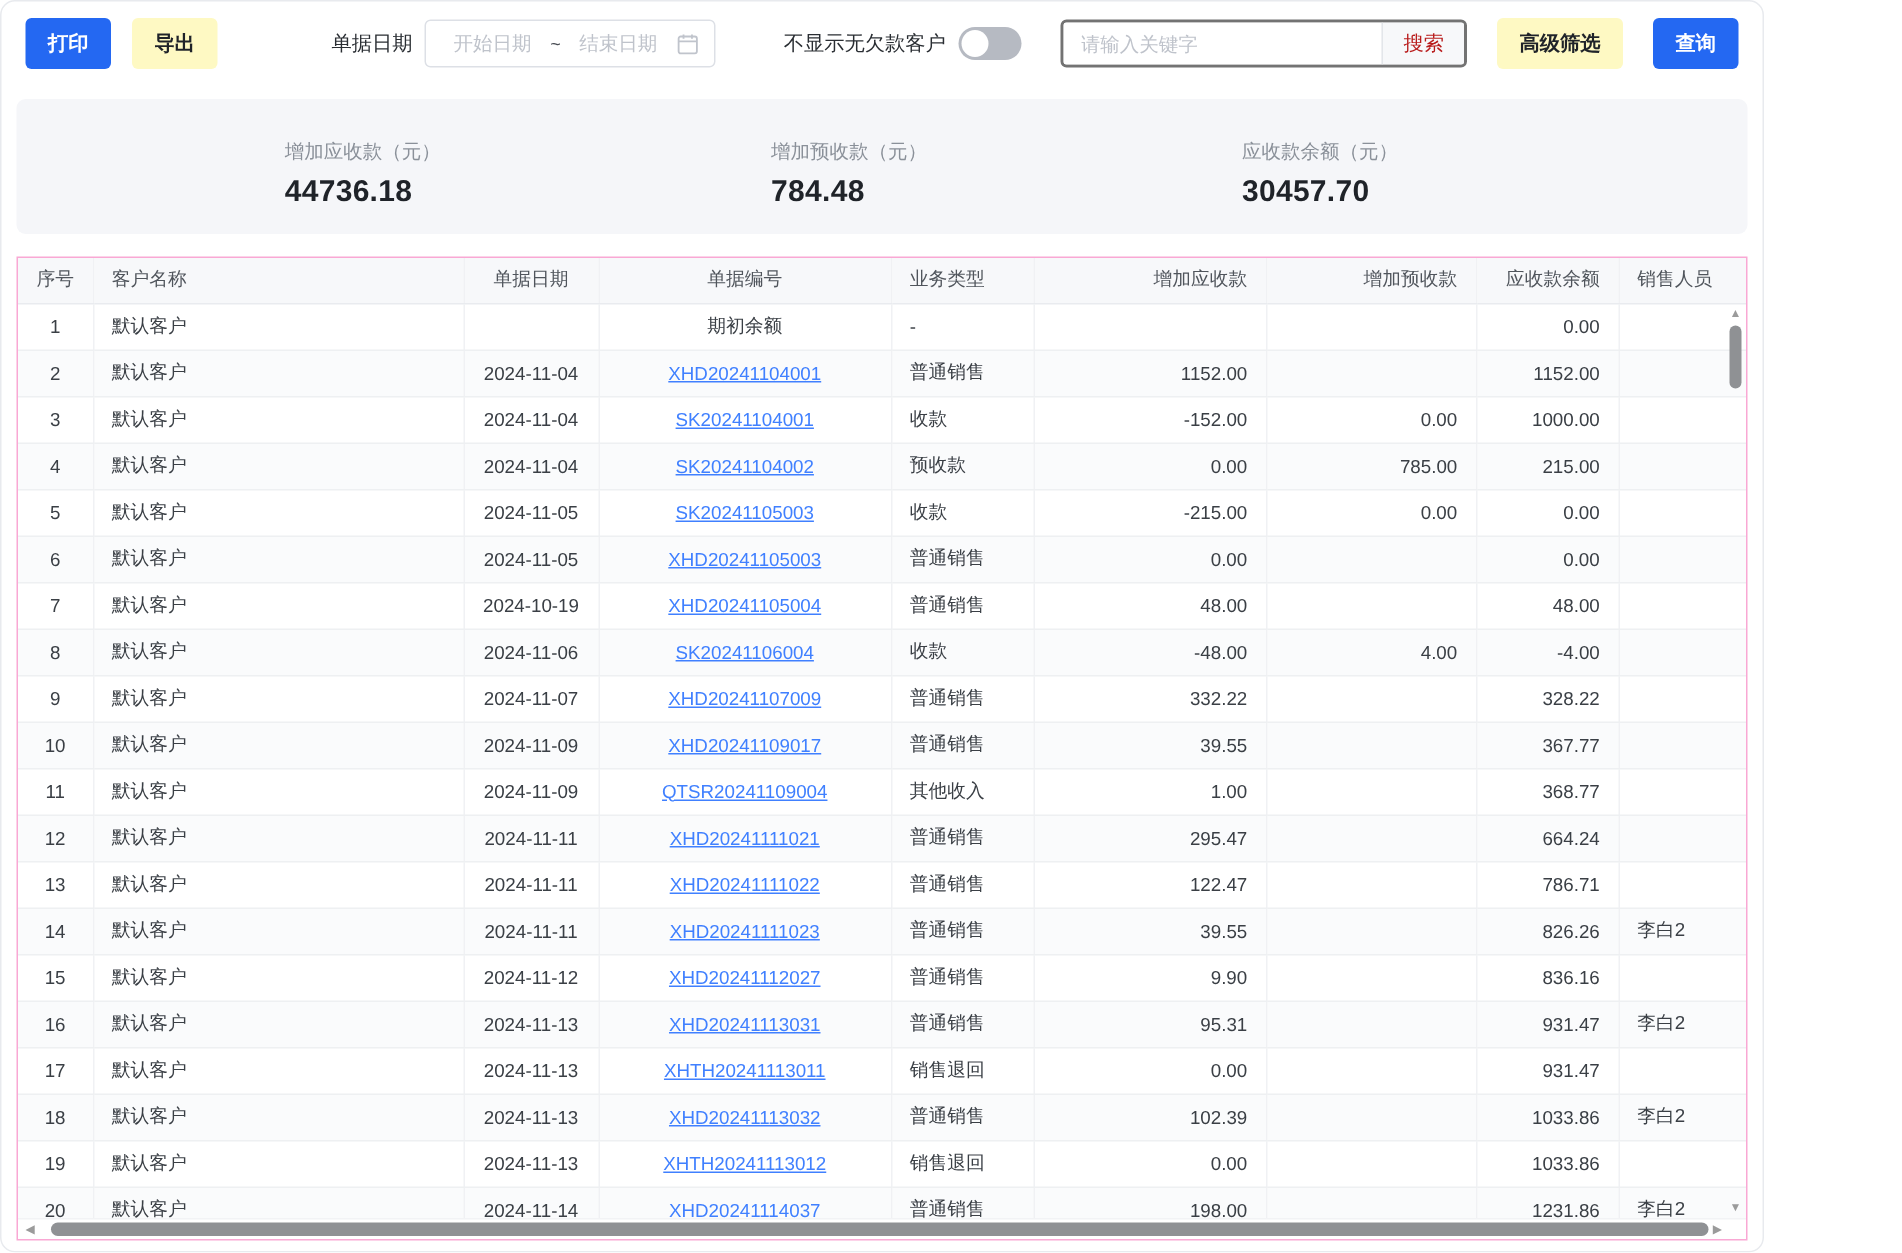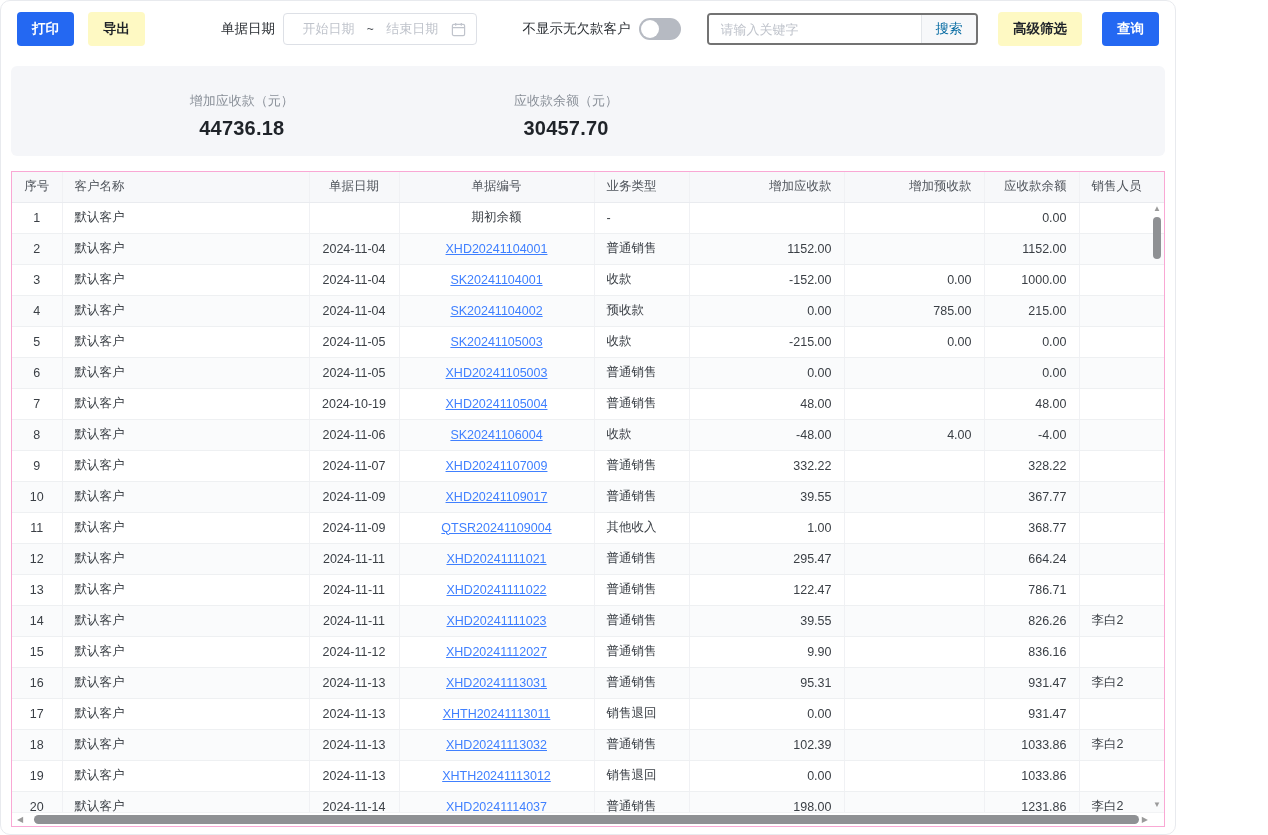--- a/index.html
+++ b/index.html
@@ -25,27 +25,27 @@
   .toggle { margin-left:8px; width:42px; height:22px; border-radius:11px; background:#b6bac2;
     position:relative; cursor:pointer; flex:0 0 auto; }
   .toggle .knob { position:absolute; left:2px; top:2px; width:18px; height:18px;
     border-radius:50%; background:#fff; }
   .search-group { margin-left:26px; display:flex; height:32px; border:2px solid #737373;
     border-radius:4px; overflow:hidden; background:#fff; }
   .search-input { width:252px; border:none; outline:none; padding:0 12px; font-size:13px;
     color:#333; font-family:inherit; }
   .search-input::placeholder { color:#bfc3cb; }
   .search-btn { width:66px; border:none; border-left:1px solid #e3e6ea; background:#f7f8fa;
-    color:#0369a1; font-size:13.5px; cursor:pointer; font-family:inherit; }
+    color:#b91c1c; font-size:13.5px; cursor:pointer; font-family:inherit; }
   .ml-20 { margin-left:20px; }
 
   
   .summary { margin:9px 10px 0; height:90px; background:#f5f6f9; border-radius:6px;
     position:relative; }
-  .stat { position:absolute; top:26px; transform:translateX(-50%); text-align:center; }
+  .stat { position:absolute; top:26px; transform:translateX(-50%); }
   .stat:nth-of-type(1){ left:20.0%; } .stat:nth-of-type(2){ left:48.1%; } .stat:nth-of-type(3){ left:75.3%; }
   .stat-label { font-size:13px; color:#8a9099; white-space:nowrap; }
   .stat-value { margin-top:7px; font-size:20px; font-weight:700; color:#1f2329; letter-spacing:.2px; }
 
   
   .table-wrap { margin:15px 10px 0; height:656px; border:1px solid #f9a8d4;
     position:relative; overflow:hidden; background:#fff; }
   .tbl-clip { overflow:hidden; height:642px; }
   table { border-collapse:collapse; table-layout:fixed; width:1335px; }
   th, td { height:31px; padding:0 12px; font-size:12.5px; white-space:nowrap; overflow:hidden;
@@ -102,20 +102,24 @@
     </div>
 
     <button class="btn btn-plain ml-20">高级筛选</button>
     <button class="btn btn-primary ml-20">查询</button>
   </div>
 
   <div class="summary">
     <div class="stat">
       <div class="stat-label">增加应收款（元）</div>
       <div class="stat-value">44736.18</div>
+    </div>
+    <div class="stat">
+      <div class="stat-label">增加预收款（元）</div>
+      <div class="stat-value">784.48</div>
     </div>
     <div class="stat">
       <div class="stat-label">应收款余额（元）</div>
       <div class="stat-value">30457.70</div>
     </div>
   </div>
 
   <div class="table-wrap">
     <div class="tbl-clip">
       <table>

